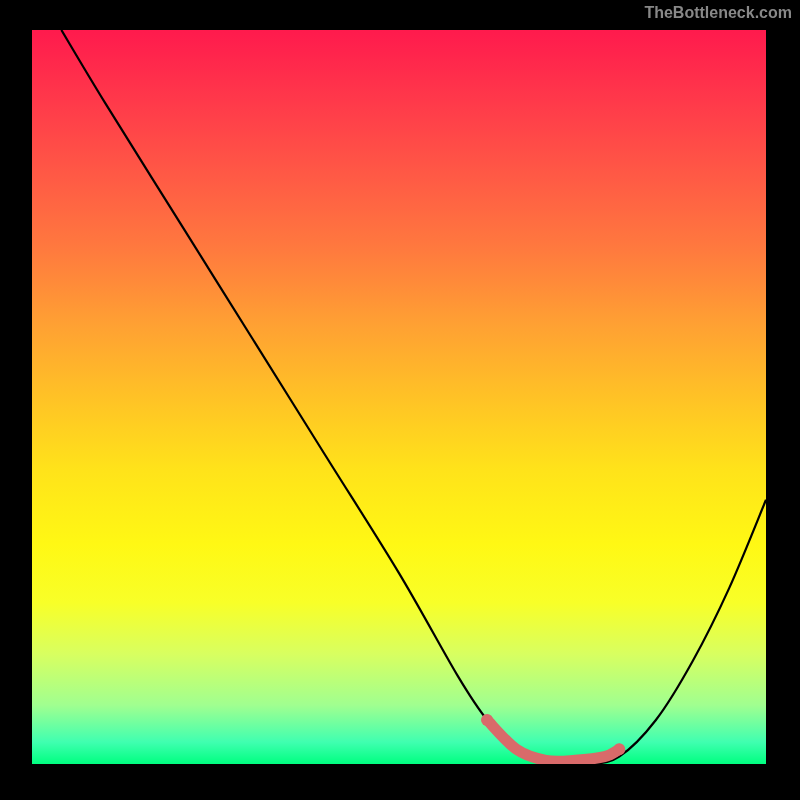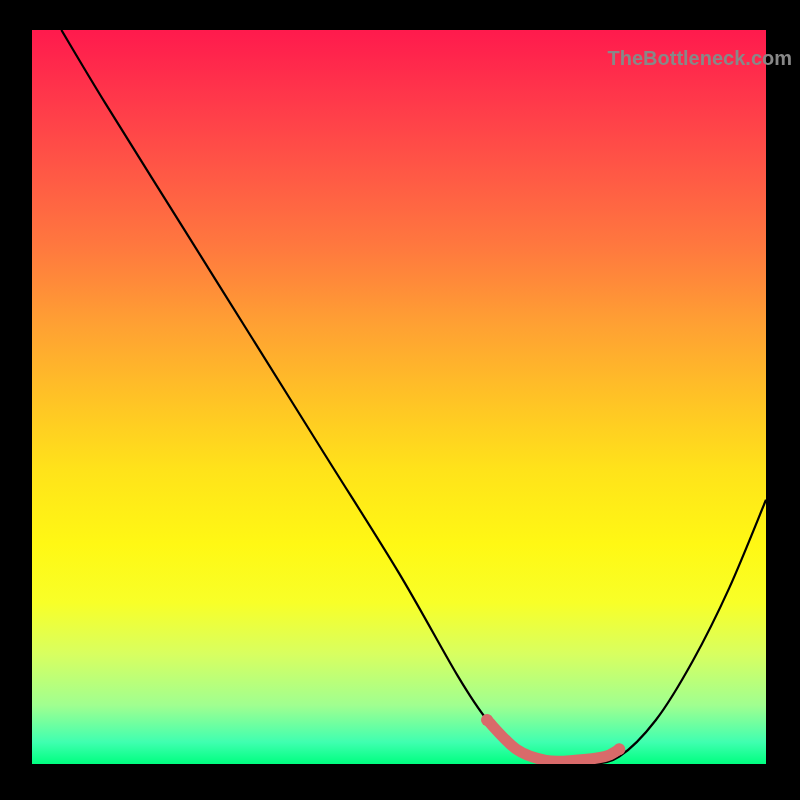--- a/index.html
+++ b/index.html
@@ -15,24 +15,23 @@
     position: relative;
     width: 800px;
     height: 800px;
     background: #000;
   }
   .watermark {
     position: absolute;
     top: 4px;
     right: 8px;
     color: #888;
-    font-size: 20px;
+    font-size: 16px;
     font-weight: bold;
     z-index: 10;
-    margin-top: 43px;
   }
   .plot-area {
     position: absolute;
     left: 32px;
     top: 30px;
     width: 734px;
     height: 734px;
     background: linear-gradient(to bottom,
       #ff1a4d 0%,
       #ff3a4a 10%,

